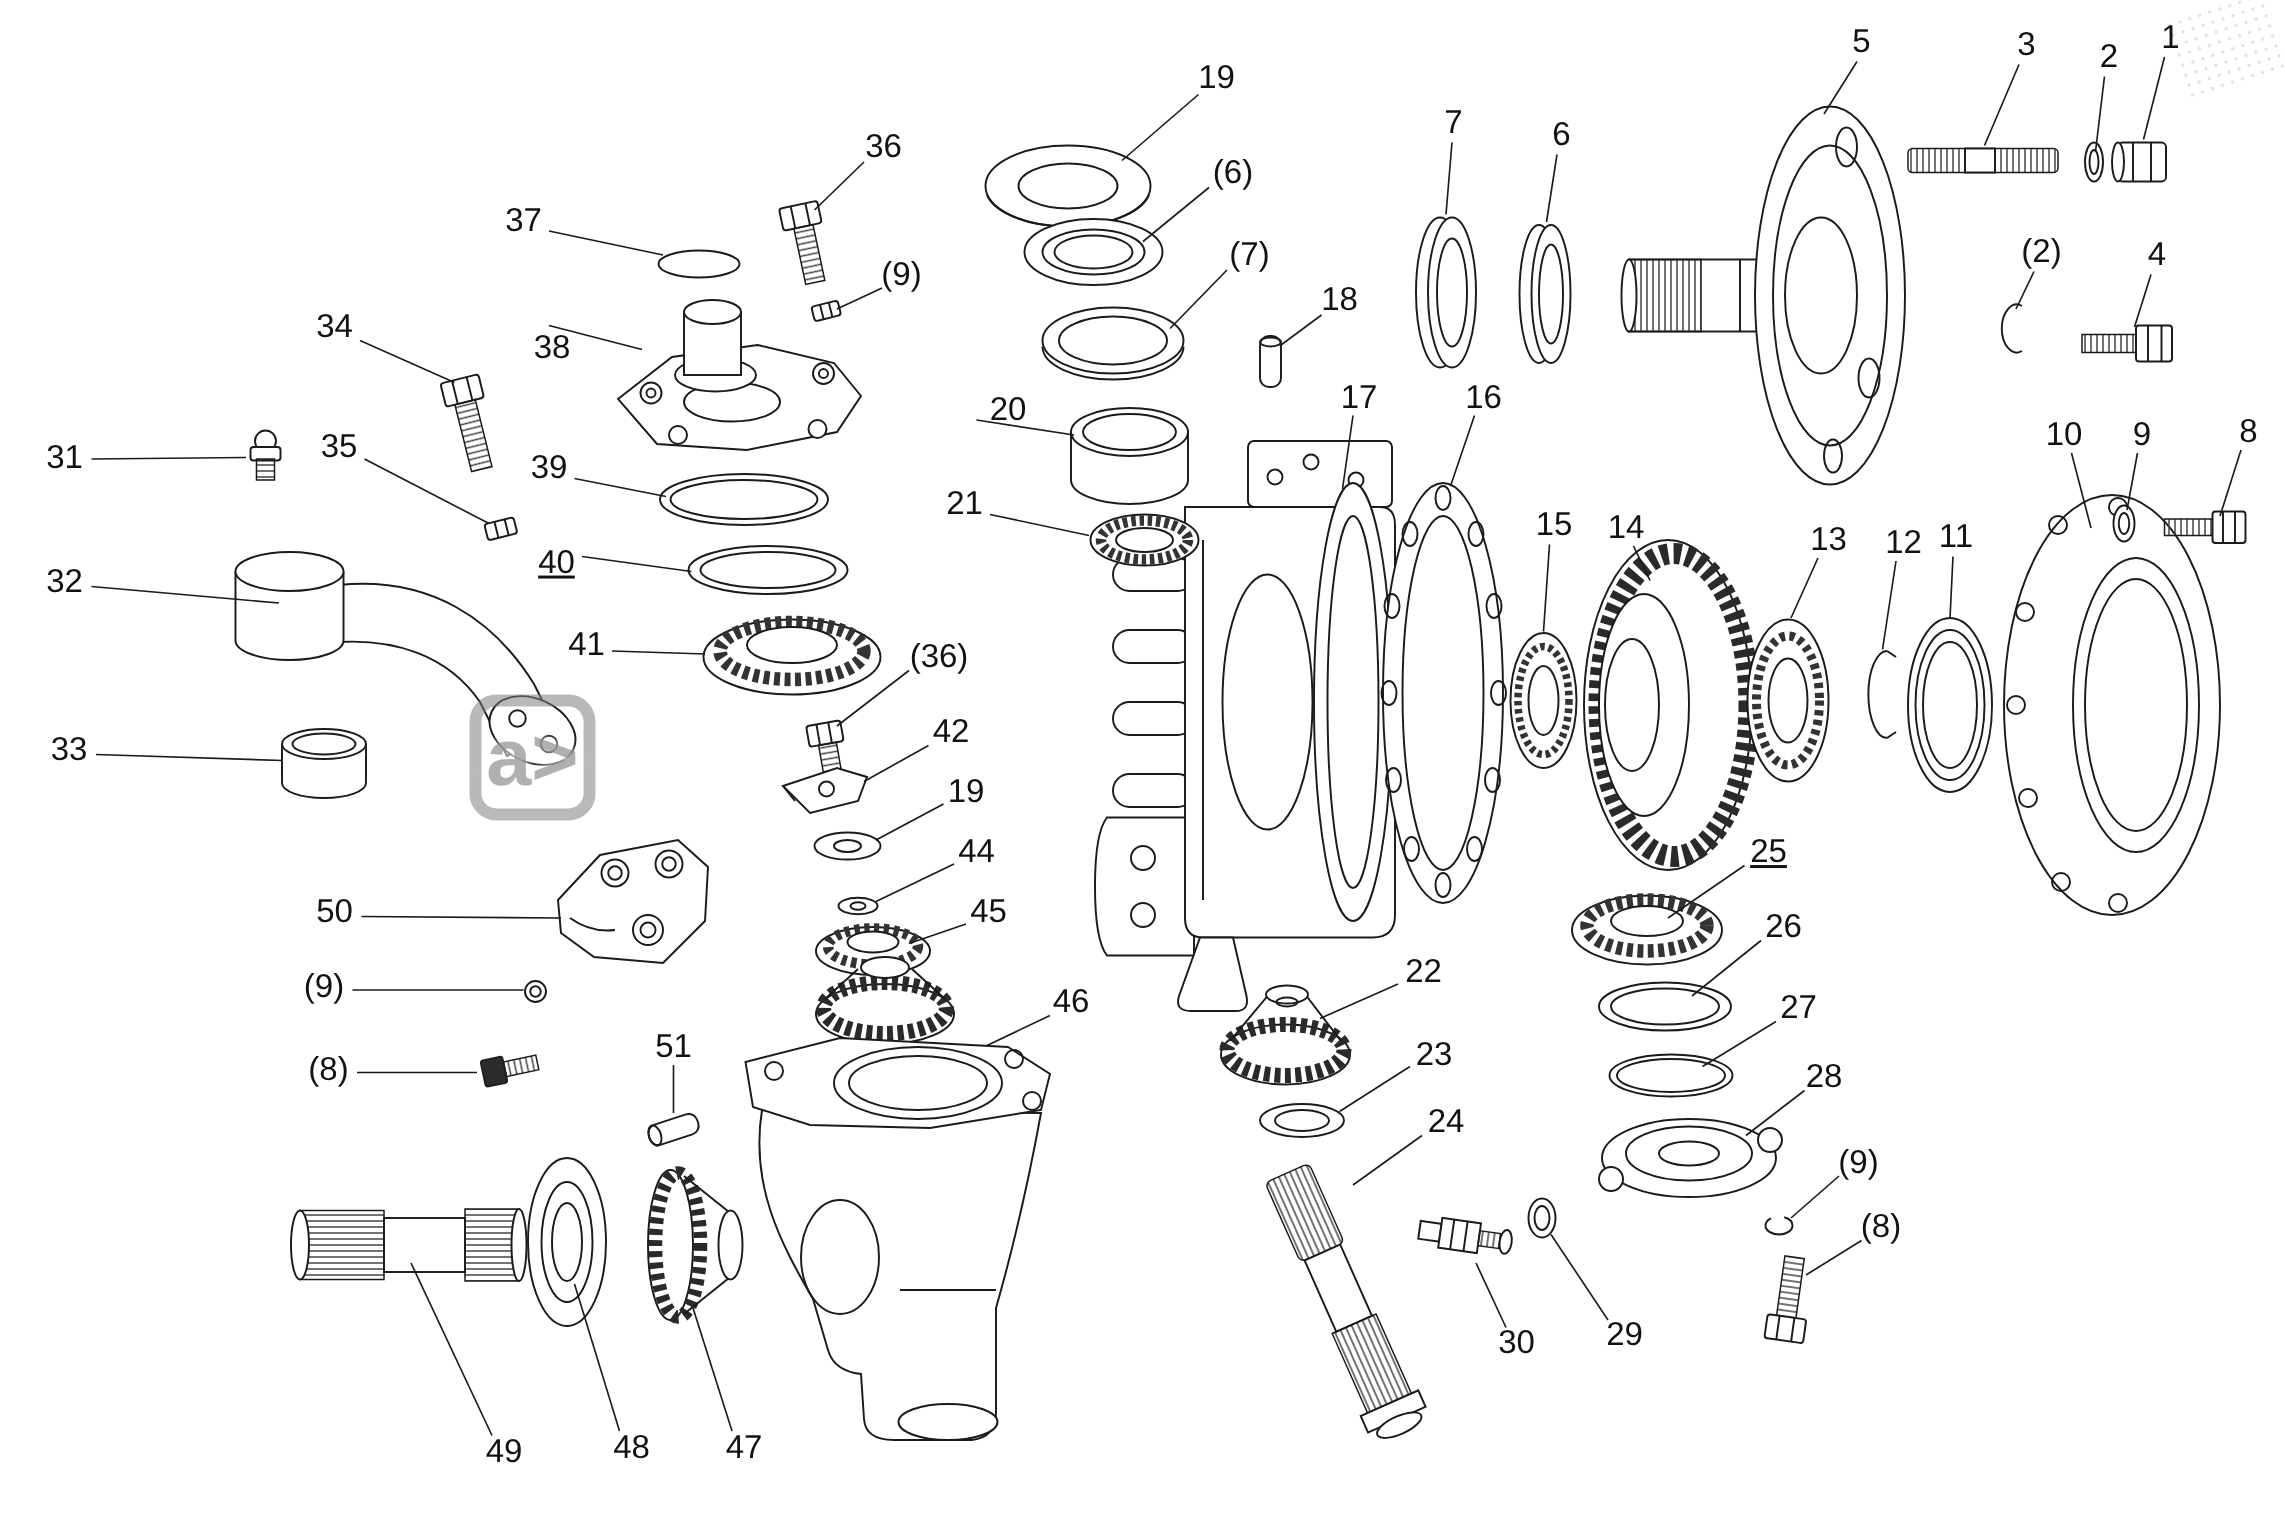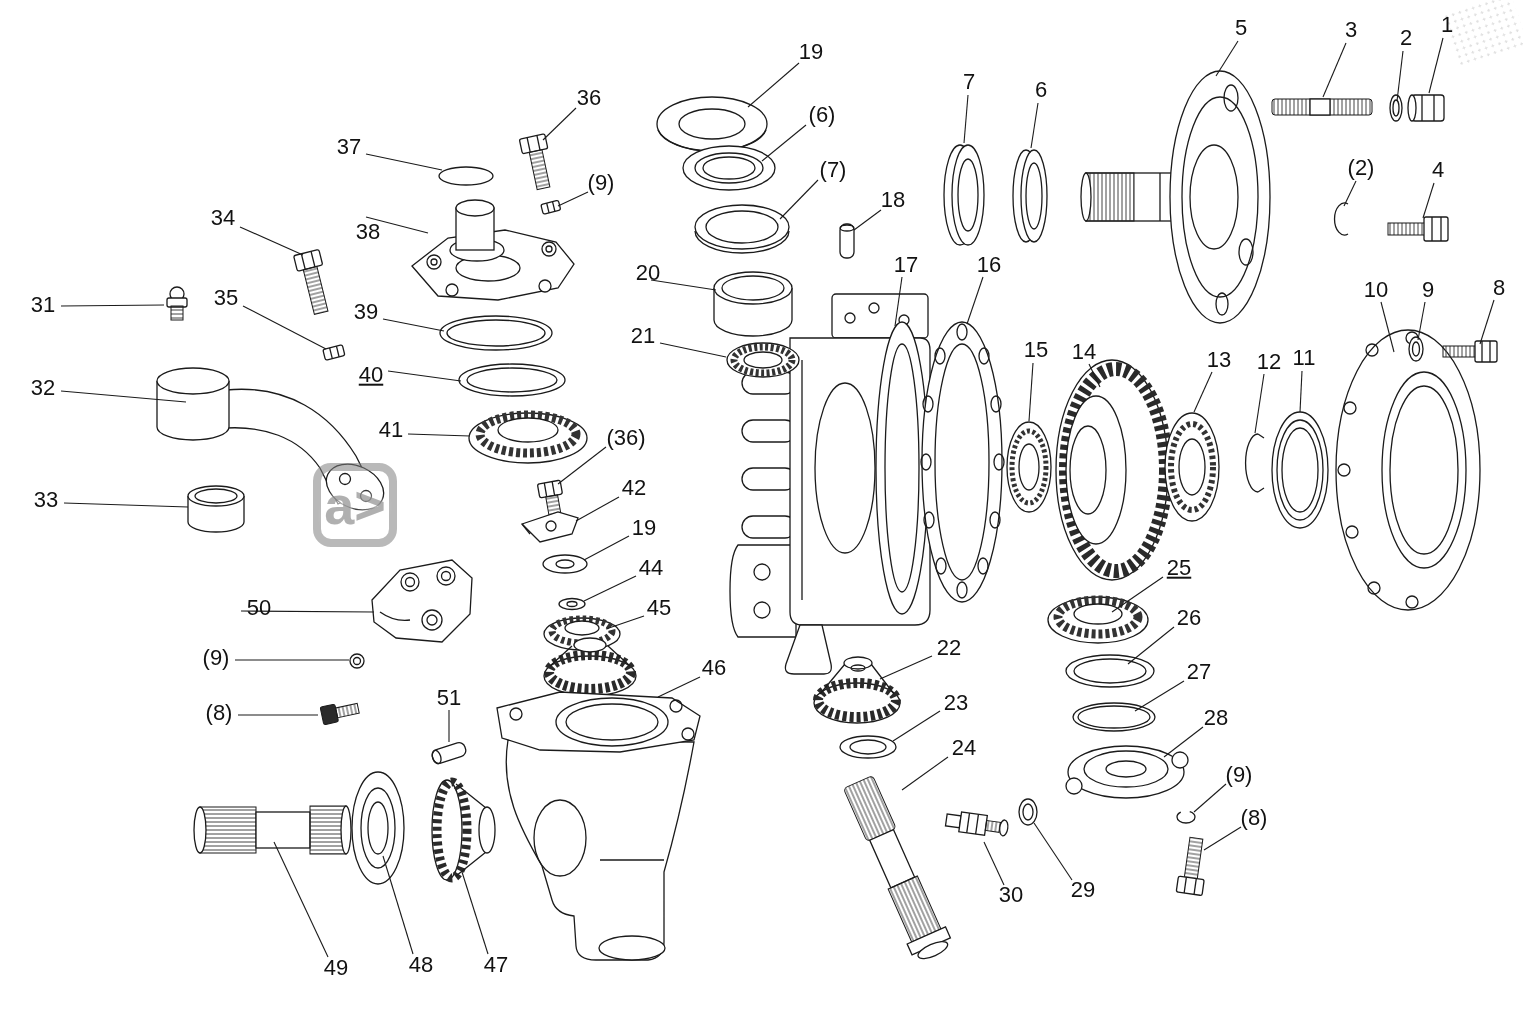--- a/index.html
+++ b/index.html
@@ -494,21 +494,21 @@
       <div class="callout" data-name="callout-label-9p-top" style="left: 601px; top: 184px;">(9)</div>
       <div class="callout" data-name="callout-label-5" style="left: 1241px; top: 29px;">5</div>
       <div class="callout" data-name="callout-label-3" style="left: 1351px; top: 31px;">3</div>
       <div class="callout" data-name="callout-label-2" style="left: 1406px; top: 39px;">2</div>
       <div class="callout" data-name="callout-label-1" style="left: 1447px; top: 26px;">1</div>
       <div class="callout" data-name="callout-label-7" style="left: 969px; top: 83px;">7</div>
       <div class="callout" data-name="callout-label-6" style="left: 1041px; top: 91px;">6</div>
       <div class="callout" data-name="callout-label-18" style="left: 893px; top: 201px;">18</div>
       <div class="callout" data-name="callout-label-34" style="left: 223px; top: 219px;">34</div>
       <div class="callout" data-name="callout-label-38" style="left: 368px; top: 211px; margin-top: 22px;">38</div>
-      <div class="callout" data-name="callout-label-20" style="left: 648px; top: 274px; text-align: center;">20</div>
+      <div class="callout" data-name="callout-label-20" style="left: 672px; top: 274px; text-align: center;">20</div>
       <div class="callout" data-name="callout-label-2p" style="left: 1361px; top: 169px;">(2)</div>
       <div class="callout" data-name="callout-label-4" style="left: 1438px; top: 171px;">4</div>
       <div class="callout" data-name="callout-label-17" style="left: 906px; top: 266px;">17</div>
       <div class="callout" data-name="callout-label-16" style="left: 989px; top: 266px;">16</div>
       <div class="callout" data-name="callout-label-31" style="left: 43px; top: 306px;">31</div>
       <div class="callout" data-name="callout-label-35" style="left: 226px; top: 299px;">35</div>
       <div class="callout" data-name="callout-label-39" style="left: 366px; top: 313px;">39</div>
       <div class="callout" data-name="callout-label-21" style="left: 643px; top: 337px;">21</div>
       <div class="callout" data-name="callout-label-10" style="left: 1376px; top: 291px;">10</div>
       <div class="callout" data-name="callout-label-9" style="left: 1428px; top: 291px;">9</div>
@@ -519,21 +519,21 @@
       <div class="callout" data-name="callout-label-14" style="left: 1084px; top: 353px;">14</div>
       <div class="callout" data-name="callout-label-13" style="left: 1219px; top: 361px;">13</div>
       <div class="callout" data-name="callout-label-12" style="left: 1269px; top: 363px;">12</div>
       <div class="callout" data-name="callout-label-11" style="left: 1304px; top: 359px;">11</div>
       <div class="callout" data-name="callout-label-41" style="left: 391px; top: 431px;">41</div>
       <div class="callout" data-name="callout-label-36p" style="left: 626px; top: 439px;">(36)</div>
       <div class="callout" data-name="callout-label-33" style="left: 46px; top: 501px;">33</div>
       <div class="callout" data-name="callout-label-42" style="left: 634px; top: 489px;">42</div>
       <div class="callout" data-name="callout-label-43" style="left: 644px; top: 529px;">19</div>
       <div class="callout" data-name="callout-label-44" style="left: 651px; top: 569px;">44</div>
-      <div class="callout" data-name="callout-label-50" style="left: 223px; top: 609px; margin-left: 36px;">50</div>
+      <div class="callout" data-name="callout-label-50" style="left: 223px; top: 609px;">50</div>
       <div class="callout" data-name="callout-label-45" style="left: 659px; top: 609px;">45</div>
       <div class="callout" data-name="callout-label-25" style="left: 1179px; top: 569px; text-decoration: underline;">25</div>
       <div class="callout" data-name="callout-label-9p-left" style="left: 216px; top: 659px;">(9)</div>
       <div class="callout" data-name="callout-label-22" style="left: 949px; top: 649px;">22</div>
       <div class="callout" data-name="callout-label-26" style="left: 1189px; top: 619px;">26</div>
       <div class="callout" data-name="callout-label-46" style="left: 714px; top: 669px;">46</div>
       <div class="callout" data-name="callout-label-8p-left" style="left: 219px; top: 714px;">(8)</div>
       <div class="callout" data-name="callout-label-23" style="left: 956px; top: 704px;">23</div>
       <div class="callout" data-name="callout-label-27" style="left: 1199px; top: 673px;">27</div>
       <div class="callout" data-name="callout-label-51" style="left: 449px; top: 699px;">51</div>

